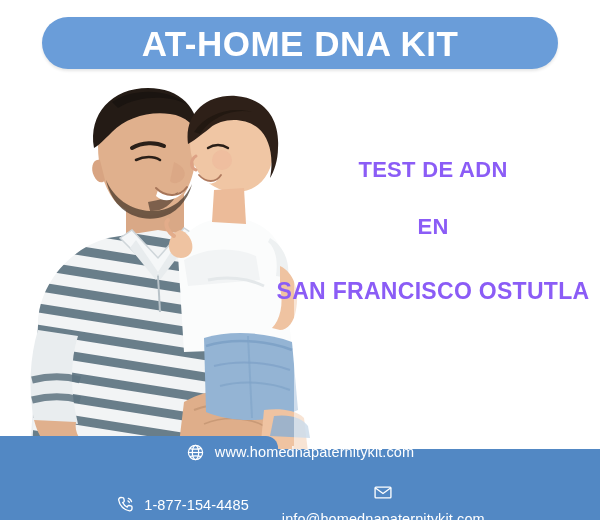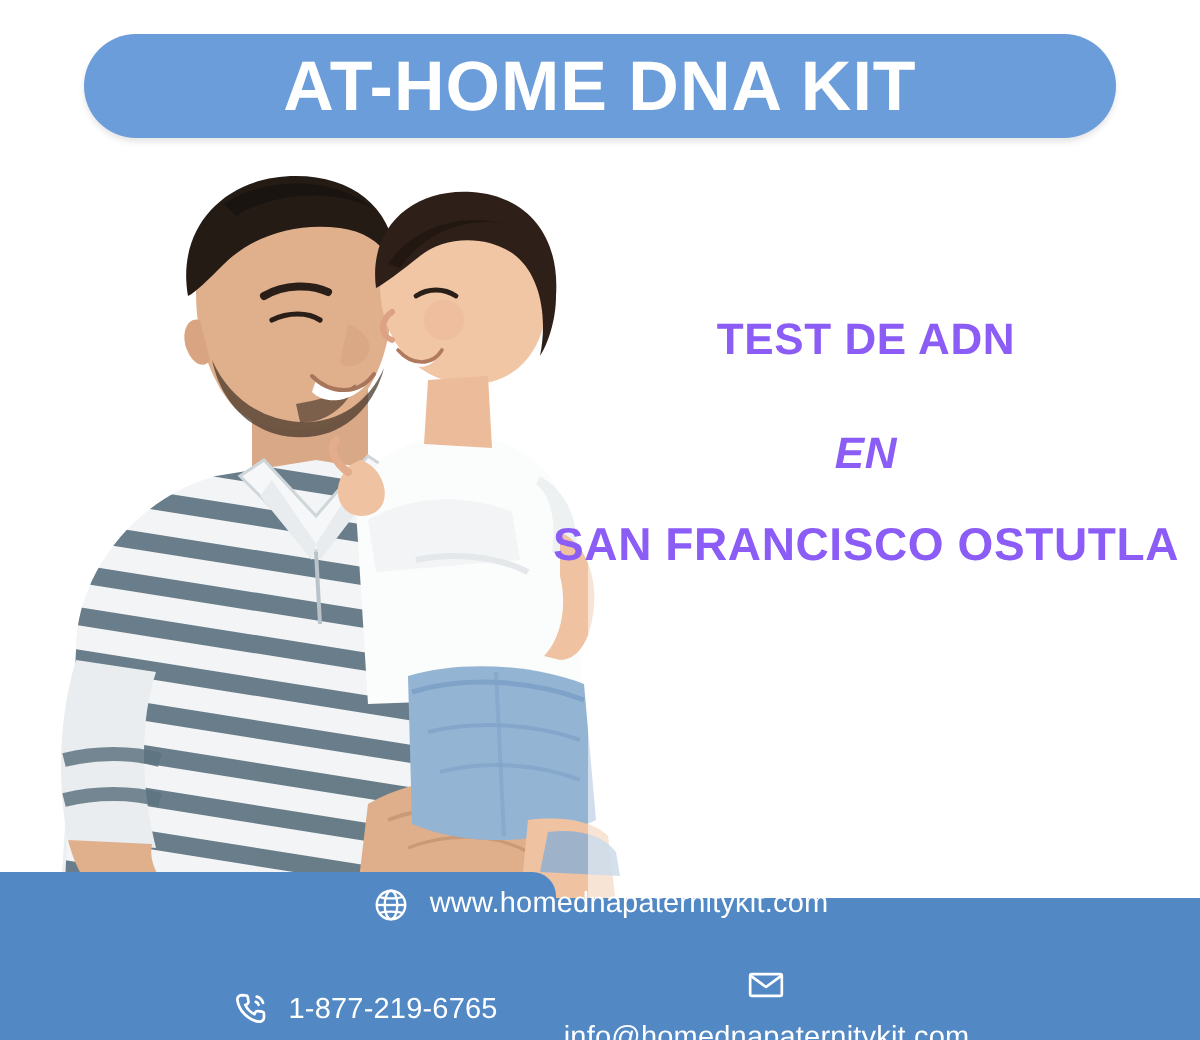--- a/index.html
+++ b/index.html
@@ -71,21 +71,21 @@
   }
   .headline-line {
     font-size: 22px;
     font-weight: bold;
     line-height: 1.05;
     letter-spacing: 0.3px;
     white-space: nowrap;
     font-family: "Liberation Sans", sans-serif;
   }
   .headline-line.l1 { margin-bottom: 34px; }
-  .headline-line.l2 { margin-bottom: 22px; font-style: italic; }
+  .headline-line.l2 { margin-bottom: 41px; }
   .headline-line.l3 { font-size: 23px; }
 
   
   .footer-step {
     position: absolute;
     left: 0;
     top: 436px;
     width: 278px;
     height: 30px;
     background: #5288c4;
@@ -295,21 +295,21 @@
 
     <div class="footer-row">
       <div class="footer-item">
         <span class="f-icon">
           <svg width="19" height="19" viewBox="0 0 24 24" fill="none" stroke="#ffffff" stroke-width="1.7" stroke-linecap="round" stroke-linejoin="round">
             <path d="M6.2 3.2 C4.6 3.2 3.2 4.6 3.4 6.3 C4.2 13 10.4 19.2 17.1 20 C18.8 20.2 20.2 18.8 20.2 17.2 L20.2 15.2 C20.2 14.4 19.6 13.8 18.9 13.7 L16.4 13.3 C15.7 13.2 15 13.6 14.7 14.2 L14.2 15.3 C11.7 14.1 9.6 12 8.4 9.5 L9.5 9 C10.1 8.7 10.5 8 10.4 7.3 L10 4.8 C9.9 4 9.3 3.4 8.5 3.4 Z"></path>
             <path d="M15.6 4.2 C17.6 4.8 19.1 6.3 19.6 8.2"></path>
             <path d="M15 7.5 C15.9 7.8 16.6 8.5 16.8 9.4"></path>
           </svg>
         </span>
-        <span class="footer-text">1-877-219-6765</span>
+        <span class="footer-text">1-877-154-4485</span>
       </div>
 
       <div class="footer-item">
         <span class="f-icon">
           <svg width="21" height="21" viewBox="0 0 24 24" fill="none" stroke="#ffffff" stroke-width="1.6" stroke-linejoin="round">
             <rect x="2.5" y="5.5" width="19" height="13" rx="1"></rect>
             <path d="M2.5 6.2 L12 13.2 L21.5 6.2"></path>
           </svg>
         </span>
         <span class="footer-text">info@homednapaternitykit.com</span>

